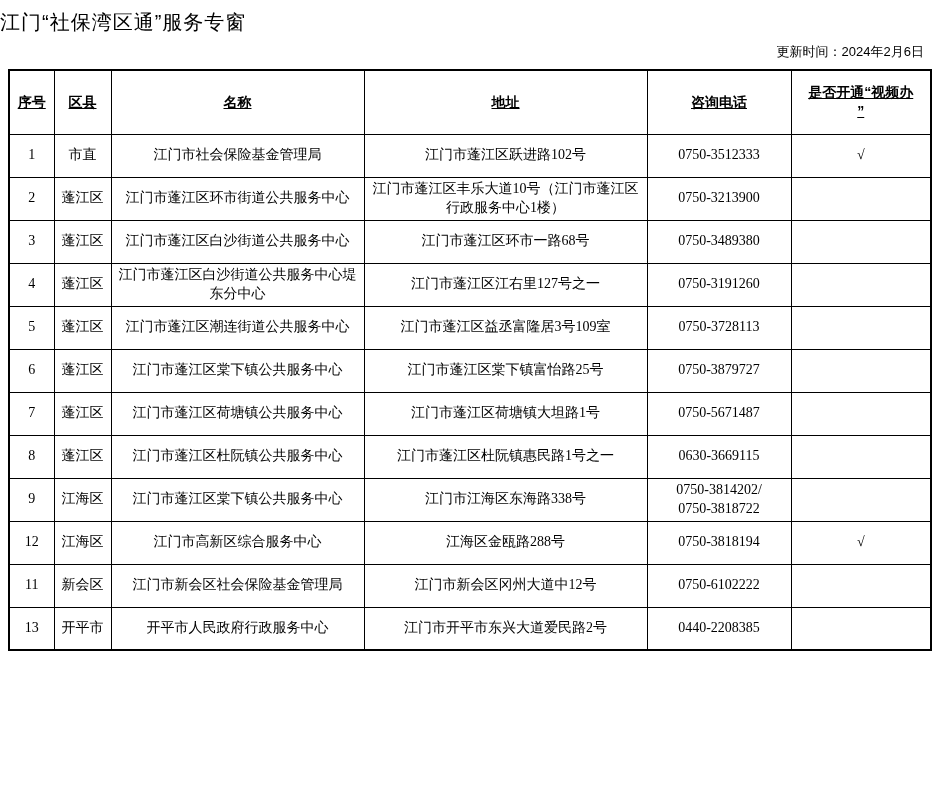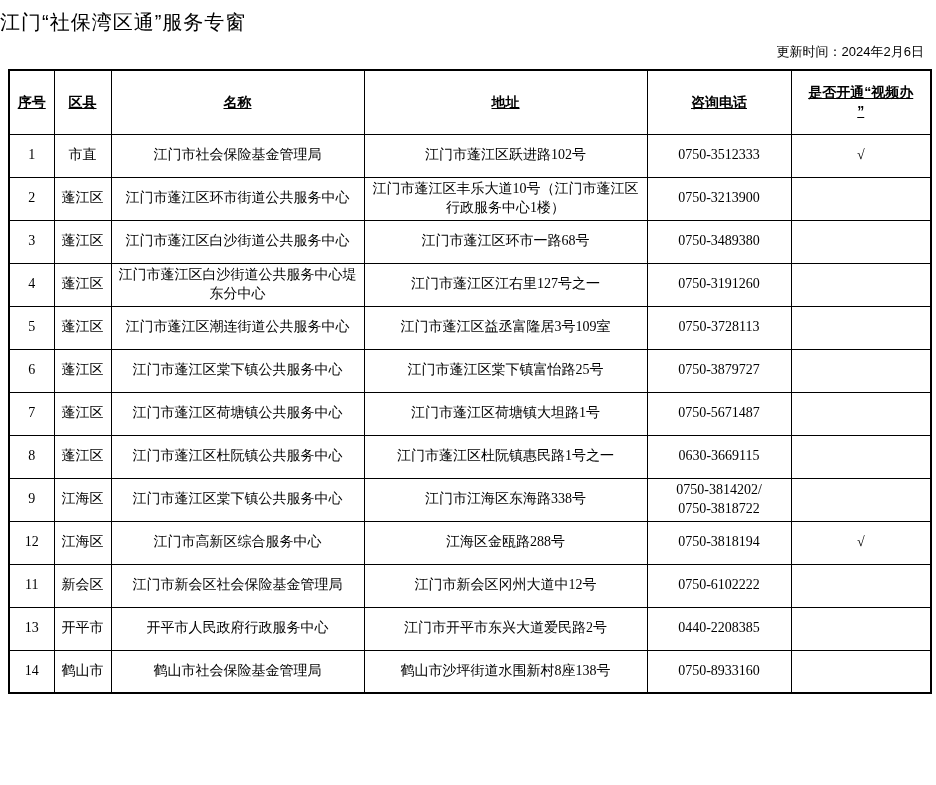--- a/index.html
+++ b/index.html
@@ -173,22 +173,14 @@
       <td class="c-video"></td>
     </tr>
     <tr>
       <td>13</td>
       <td>开平市</td>
       <td>开平市人民政府行政服务中心</td>
       <td>江门市开平市东兴大道爱民路2号</td>
       <td>0440-2208385</td>
       <td class="c-video"></td>
     </tr>
-    <tr>
-      <td>14</td>
-      <td>鹤山市</td>
-      <td>鹤山市社会保险基金管理局</td>
-      <td>鹤山市沙坪街道水围新村8座138号</td>
-      <td>0750-8933160</td>
-      <td class="c-video"></td>
-    </tr>
   </tbody>
 </table>
 
 </body></html>

